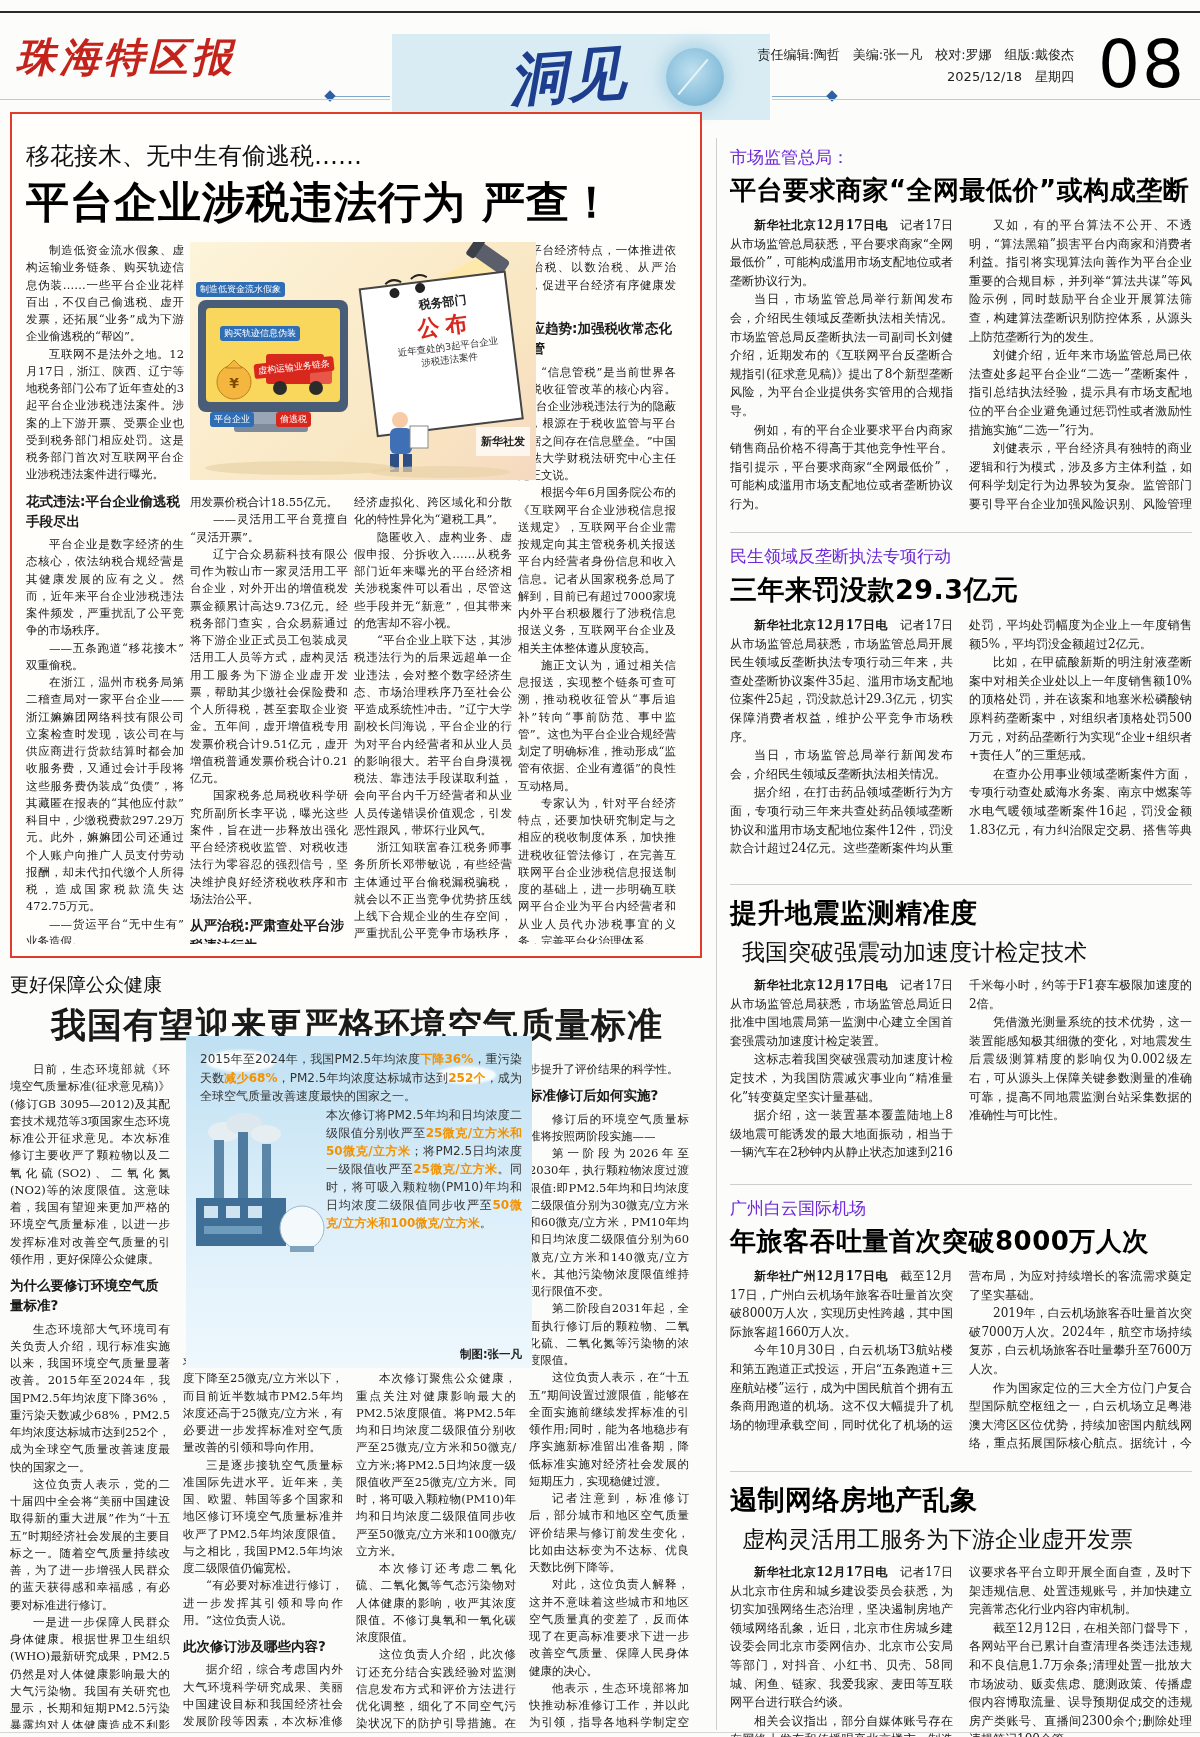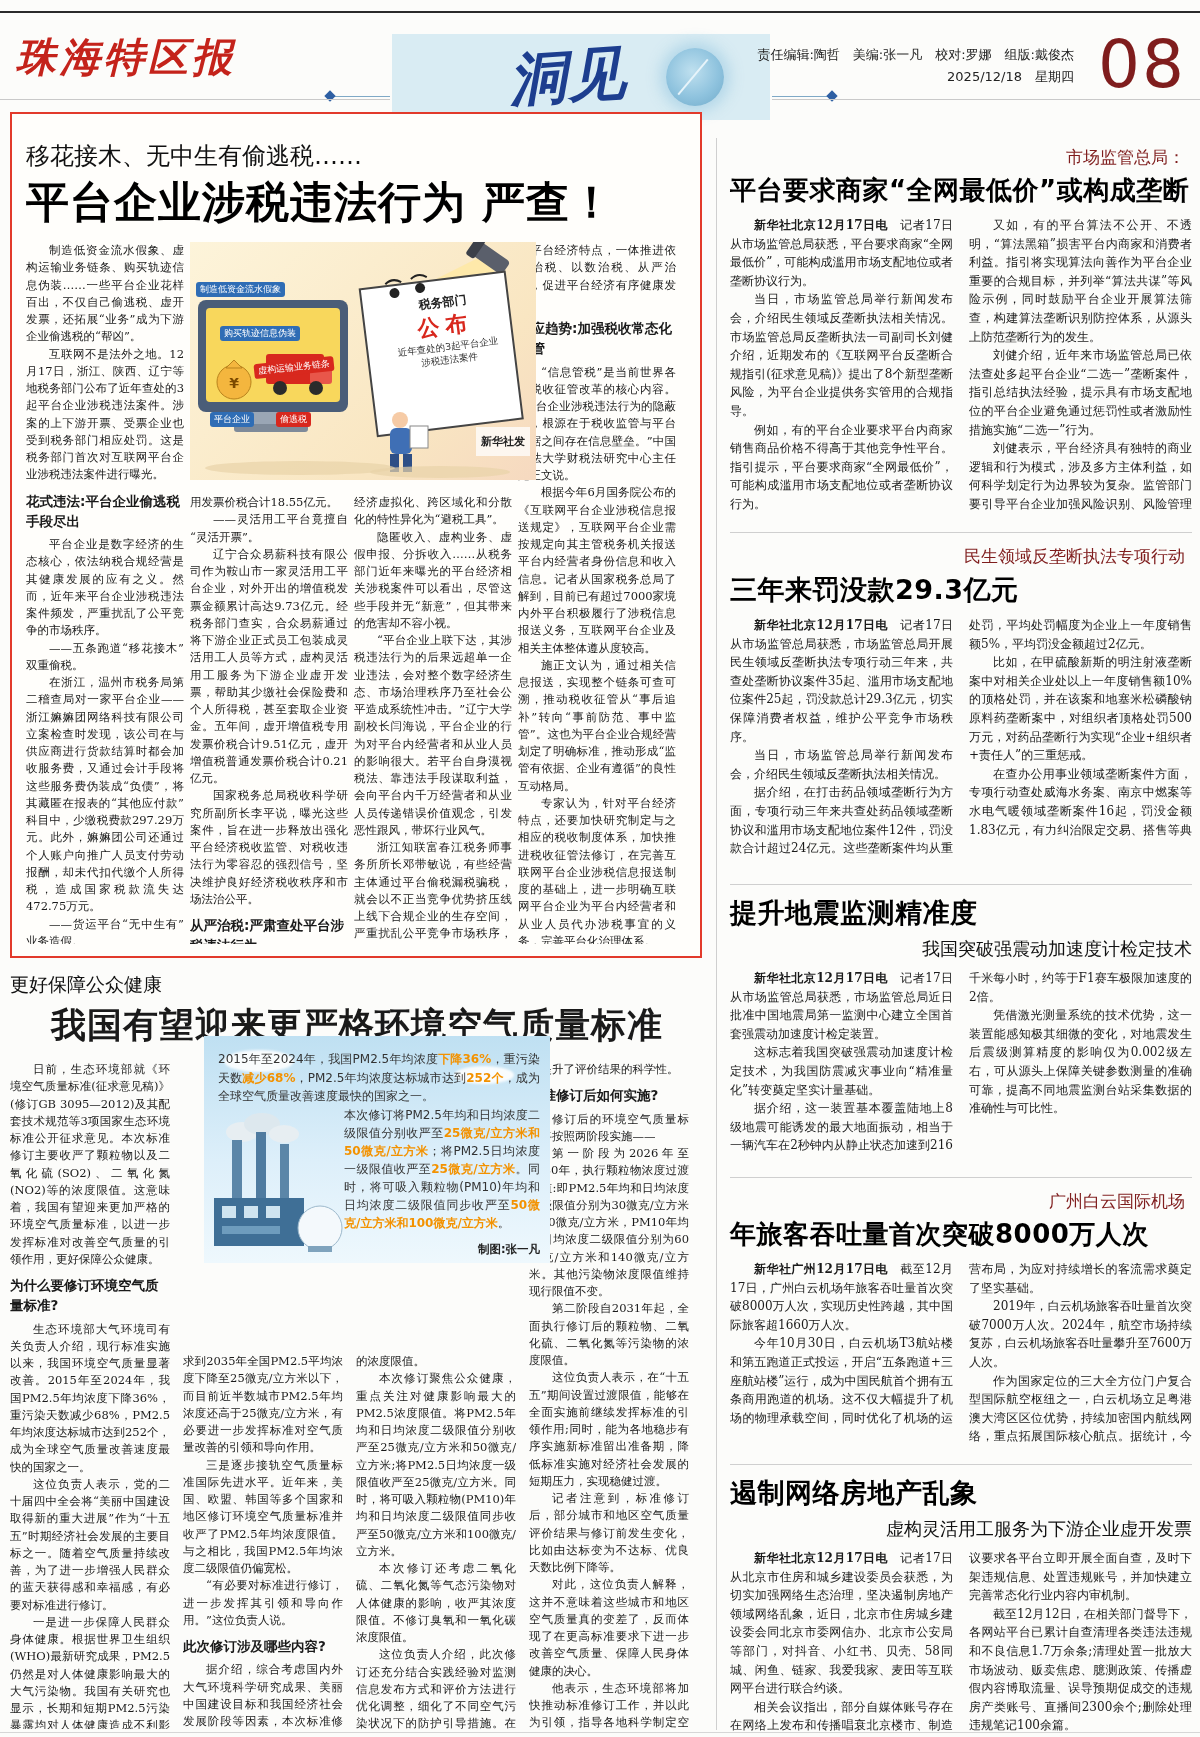--- a/index.html
+++ b/index.html
@@ -15,21 +15,21 @@
                  font-size:58px;color:#1d3e8f;}
   .lens{position:absolute;right:46px;top:14px;width:58px;height:58px;border-radius:50%;
         background:radial-gradient(circle at 45% 40%, #bfe0ef 0%, #8fc3de 55%, #6ea9c9 100%);
         box-shadow:0 0 14px 6px rgba(170,210,230,.8);}
   .lens:after{content:"";position:absolute;left:26px;top:6px;width:2px;height:46px;background:#e7f4fa;transform:rotate(40deg);}
   .deco-line{position:absolute;top:96px;height:1px;background:#7fa9c6;}
   .deco-line.l{left:330px;width:60px}.deco-line.r{left:772px;width:60px}
   .deco-dot{position:absolute;top:92px;width:8px;height:8px;background:#2e5fa3;transform:rotate(45deg);}
   .deco-dot.l{left:326px}.deco-dot.r{left:828px}
   .credits{position:absolute;right:126px;top:44px;text-align:right;font-size:13px;color:#222;line-height:1.7;}
-  .page-num{position:absolute;right:14px;top:26px;font-size:66px;color:#7f1d1d;letter-spacing:2px;}
+  .page-num{position:absolute;right:14px;top:26px;font-size:66px;color:#000000;letter-spacing:2px;}
   .header-rule{position:absolute;top:99px;height:1px;background:#c9c9c9;}
   .header-rule.a{left:0;width:390px}.header-rule.b{left:772px;width:428px}
   
   .lead-box{position:absolute;left:10px;top:112px;width:692px;height:846px;border:2px solid #e23a2b;
             background:#fffefb;box-sizing:border-box;padding:10px 14px;}
   .lead-kicker{font-size:24px;color:#111;margin:16px 0 2px;}
   .lead-headline{font-size:43px;font-weight:bold;letter-spacing:1px;color:#000;margin:2px 0 10px;white-space:nowrap;}
   .cols{display:flex;gap:6px;}
   .ncol{width:158px;height:702px;overflow:hidden;font-size:11.5px;line-height:1.5;
         font-family:"DejaVu Serif","Liberation Serif",serif;}
@@ -49,36 +49,36 @@
   .doc-dept{font-size:12px;font-weight:bold;color:#222;}
   .doc-announce{font-size:22px;font-weight:bold;color:#d8281e;letter-spacing:6px;}
   .doc-lines{font-size:9.5px;color:#333;line-height:1.35;}
   .illo-credit{position:absolute;right:6px;bottom:24px;background:rgba(255,255,255,.75);
                font-size:11px;font-weight:bold;color:#222;padding:7px 5px;}
   
   .vrule{position:absolute;left:716px;top:138px;width:1px;height:1592px;background:#cfcfcf;}
   .rail{position:absolute;left:730px;top:136px;width:462px;}
   .r-art{padding:8px 0 14px;}
   .r-sep{height:1px;background:#cfcfcf;margin:2px 0;}
-  .r-kicker{font-size:17px;color:#7f1d1d;margin:2px 7px 4px;text-align:right;}
+  .r-kicker{font-size:17px;color:#6d28d9;margin:2px 0 4px;}
   .r-head{font-size:27px;font-weight:bold;color:#000;margin:0 0 8px;letter-spacing:.5px;white-space:nowrap;}
   .r-head.sm{font-size:26px;}
-  .r-deck{font-size:18px;color:#111;margin:-2px 0 8px;text-align:right;}
+  .r-deck{font-size:23px;color:#111;margin:-2px 12px 8px;}
   .r-body{column-count:2;column-gap:16px;column-fill:auto;font-size:12px;line-height:1.55;
           font-family:"DejaVu Serif","Liberation Serif",serif;overflow:hidden;}
   .h305{height:300px}.h250{height:252px}.h185{height:188px}.h190{height:192px}.h235{height:238px}
   
   .bottom-art{position:absolute;left:10px;top:972px;width:694px;}
   .bt-kicker{font-size:19px;margin:0 0 4px;color:#111;}
   .bt-head{text-align:center;font-size:35px;font-weight:bold;margin:0 0 12px;letter-spacing:1px;white-space:nowrap;}
   .bt-cols{display:flex;gap:13px;}
   .bt-col{width:160px;height:668px;overflow:hidden;font-size:11.5px;line-height:1.5;
           font-family:"DejaVu Serif","Liberation Serif",serif;}
   
-  .info{position:absolute;left:194px;top:64px;width:346px;height:227px;
+  .info{position:absolute;left:176px;top:64px;width:346px;height:332px;
         background:linear-gradient(180deg,#bfe0f2 0%,#ddeffa 55%,#eef8fd 100%);overflow:hidden;}
   .cloud{position:absolute;background:#fff;border-radius:50%;filter:blur(1px);opacity:.9;}
   .info-text{position:relative;padding:14px 10px 0 14px;font-size:12px;line-height:1.55;color:#333;text-align:justify;}
   .hl{color:#f39200;font-weight:bold;}
   .info-row{position:relative;display:flex;}
   .factory{width:140px;flex:0 0 140px;}
   .info-right{flex:1;padding:0 10px 0 0;font-size:12px;line-height:1.5;color:#333;text-align:justify;}
   .info-credit{position:absolute;right:10px;bottom:6px;font-size:11.5px;font-weight:bold;color:#222;}
   .bottom-rule{position:absolute;left:0;top:1732px;width:100%;height:1px;background:#d6d6d6;}
 </style>

